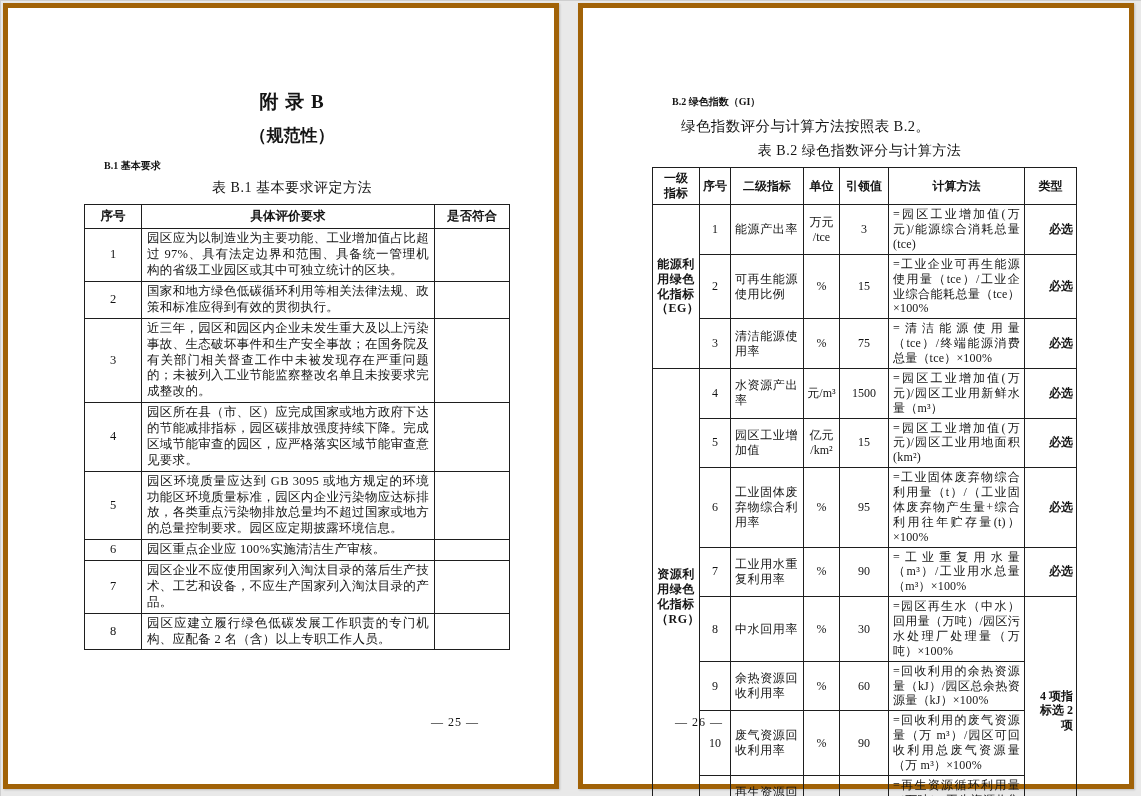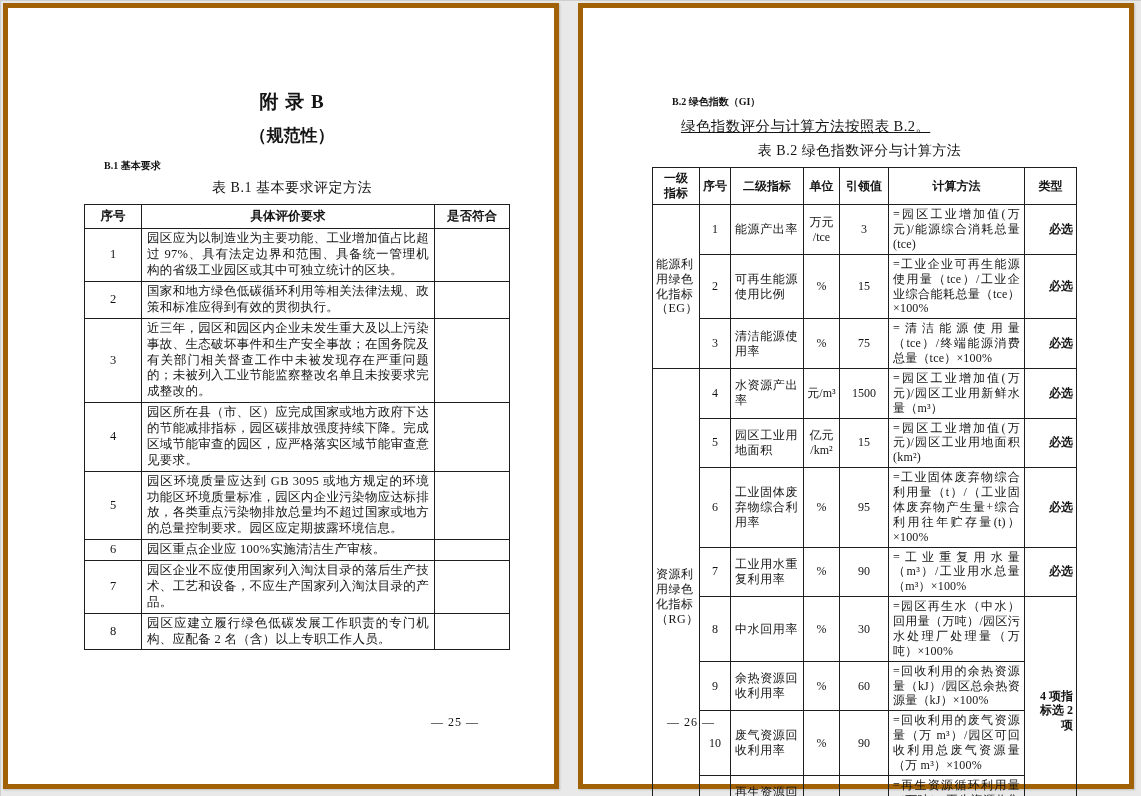--- a/index.html
+++ b/index.html
@@ -40,55 +40,55 @@
     font-size:17px;font-weight:bold;text-align:center;
     margin:0 0 14px 0;line-height:1.1;
   }
   .section-heading{
     font-size:10px;font-weight:bold;
     margin:6px 0 7px 20px;line-height:1.2;
   }
   .body-par{
     font-size:14.5px;line-height:1.55;
     text-align:justify;text-indent:2em;
-    margin:0 0 5px 0;letter-spacing:.4px;text-decoration:underline;
+    margin:0 0 5px 0;letter-spacing:.4px;
   }
   .table-caption{
     font-size:14px;text-align:center;
     margin:4px 0 7px 0;letter-spacing:.5px;
   }
 
   table{border-collapse:collapse;table-layout:fixed;}
   th,td{border:1px solid #1e1e1e;vertical-align:middle;box-sizing:border-box;}
   th{font-weight:bold;text-align:center;}
 
   .t1{width:425px;font-size:12.5px;line-height:1.27;}
   .t1 th{padding:4px 2px;}
   .t1 td{padding:2px 5px;}
   .t1 .c-no{text-align:center;}
   .t1 .c-req{text-align:justify;letter-spacing:.3px;}
 
   .t2{width:424px;font-size:12px;line-height:1.24;}
   .t2 th{padding:3px 1px;}
   .t2 td{padding:2px 3px;}
-  .t2 .c-group{text-align:left;letter-spacing:.5px;}
+  .t2 .c-group{text-align:center;letter-spacing:.5px;font-weight:bold;}
   .t2 .c-sn{text-align:center;}
   .t2 .c-ind{text-align:left;letter-spacing:.6px;padding:2px 4px;}
   .t2 .c-unit{text-align:center;}
   .t2 .c-val{text-align:center;}
   .t2 .c-method{text-align:justify;letter-spacing:.2px;padding:2px 4px;margin-top:44px;}
   .t2 .c-type{text-align:right;font-weight:bold;}
   .prewrap{white-space:pre-line;}
 
   .pagenum{
     position:absolute;bottom:54px;
     font-size:12px;letter-spacing:1px;
   }
   .pn-left{right:75px;}
-  .pn-right{left:84px;}
+  .pn-right{left:92px;}
 </style>
 </head>
 <body>
 
 <div class="canvas">
 
   <div class="page">
     <div class="content-left">
       <div class="doc-title">附 录 B</div>
       <div class="doc-subtitle">（规范性）</div>
@@ -221,21 +221,21 @@
 （RG）</td>
             <td class="c-sn">4</td>
             <td class="c-ind">水资源产出率</td>
             <td class="c-unit">元/m³</td>
             <td class="c-val">1500</td>
             <td class="c-method">=园区工业增加值(万元)/园区工业用新鲜水量（m³）</td>
             <td class="c-type">必选</td>
           </tr>
           <tr>
             <td class="c-sn">5</td>
-            <td class="c-ind">园区工业用地面积</td>
+            <td class="c-ind">园区工业增加值</td>
             <td class="c-unit prewrap">亿元
 /km²</td>
             <td class="c-val">15</td>
             <td class="c-method">=园区工业增加值(万元)/园区工业用地面积(km²)</td>
             <td class="c-type">必选</td>
           </tr>
           <tr>
             <td class="c-sn">6</td>
             <td class="c-ind">工业固体废弃物综合利用率</td>
             <td class="c-unit">%</td>

